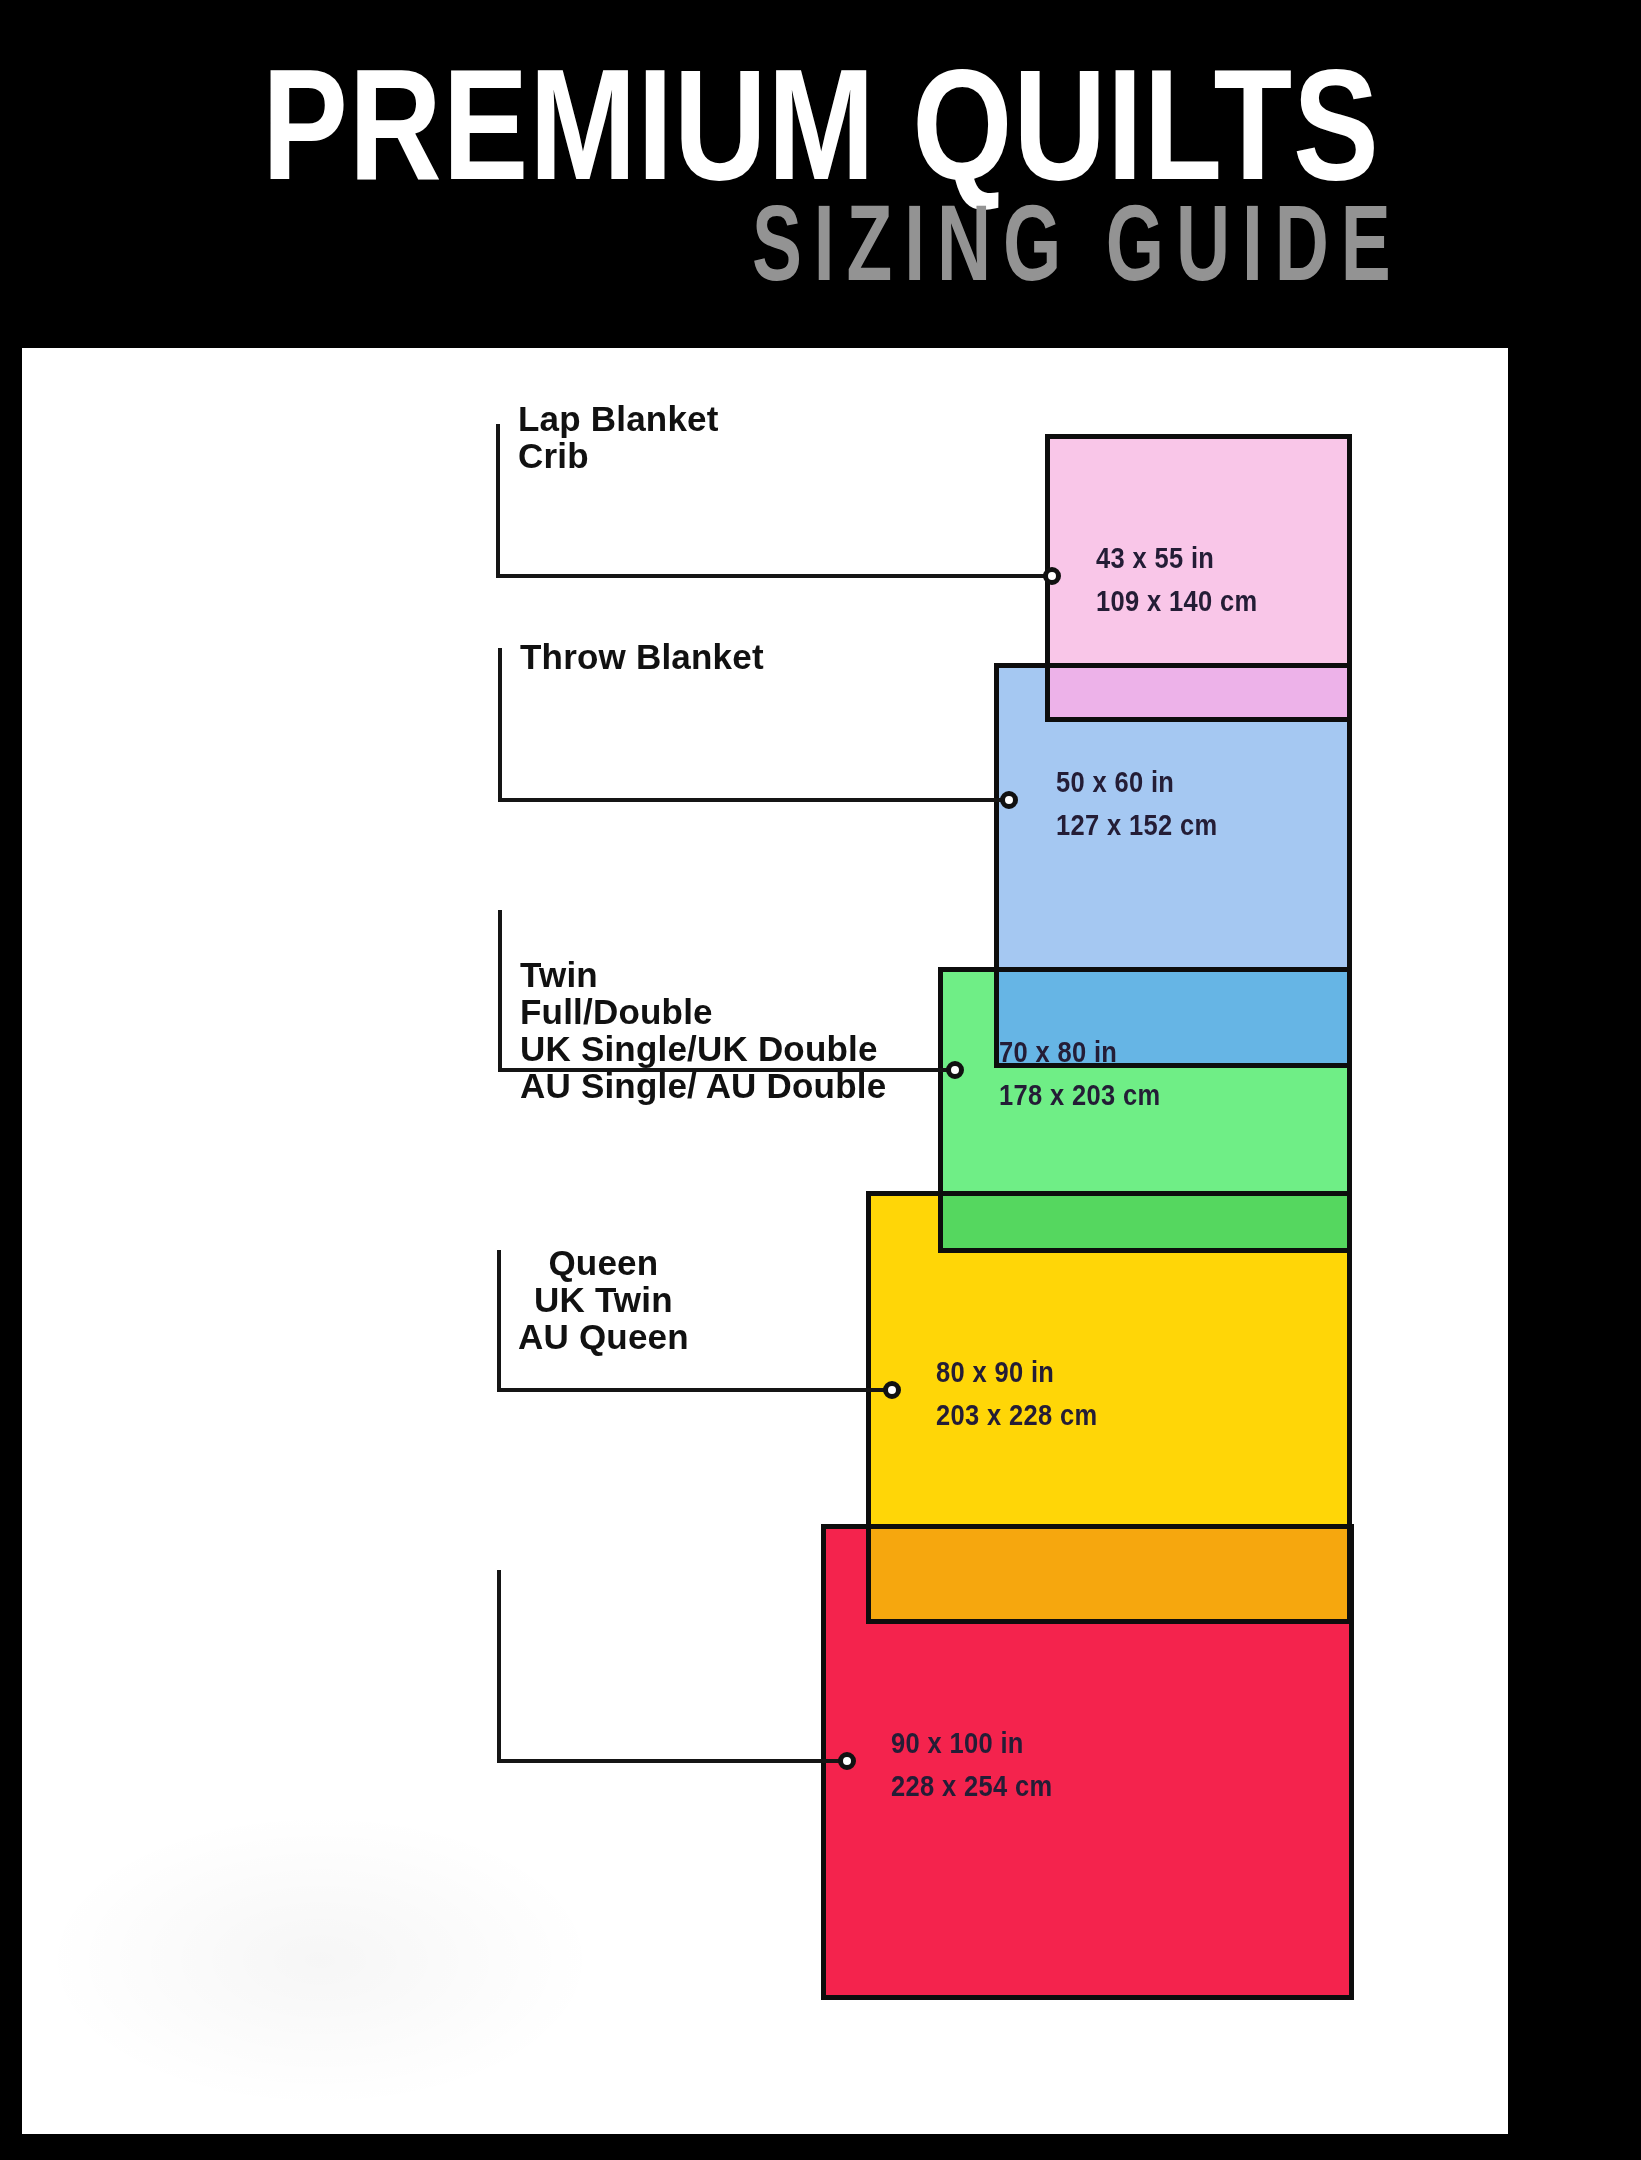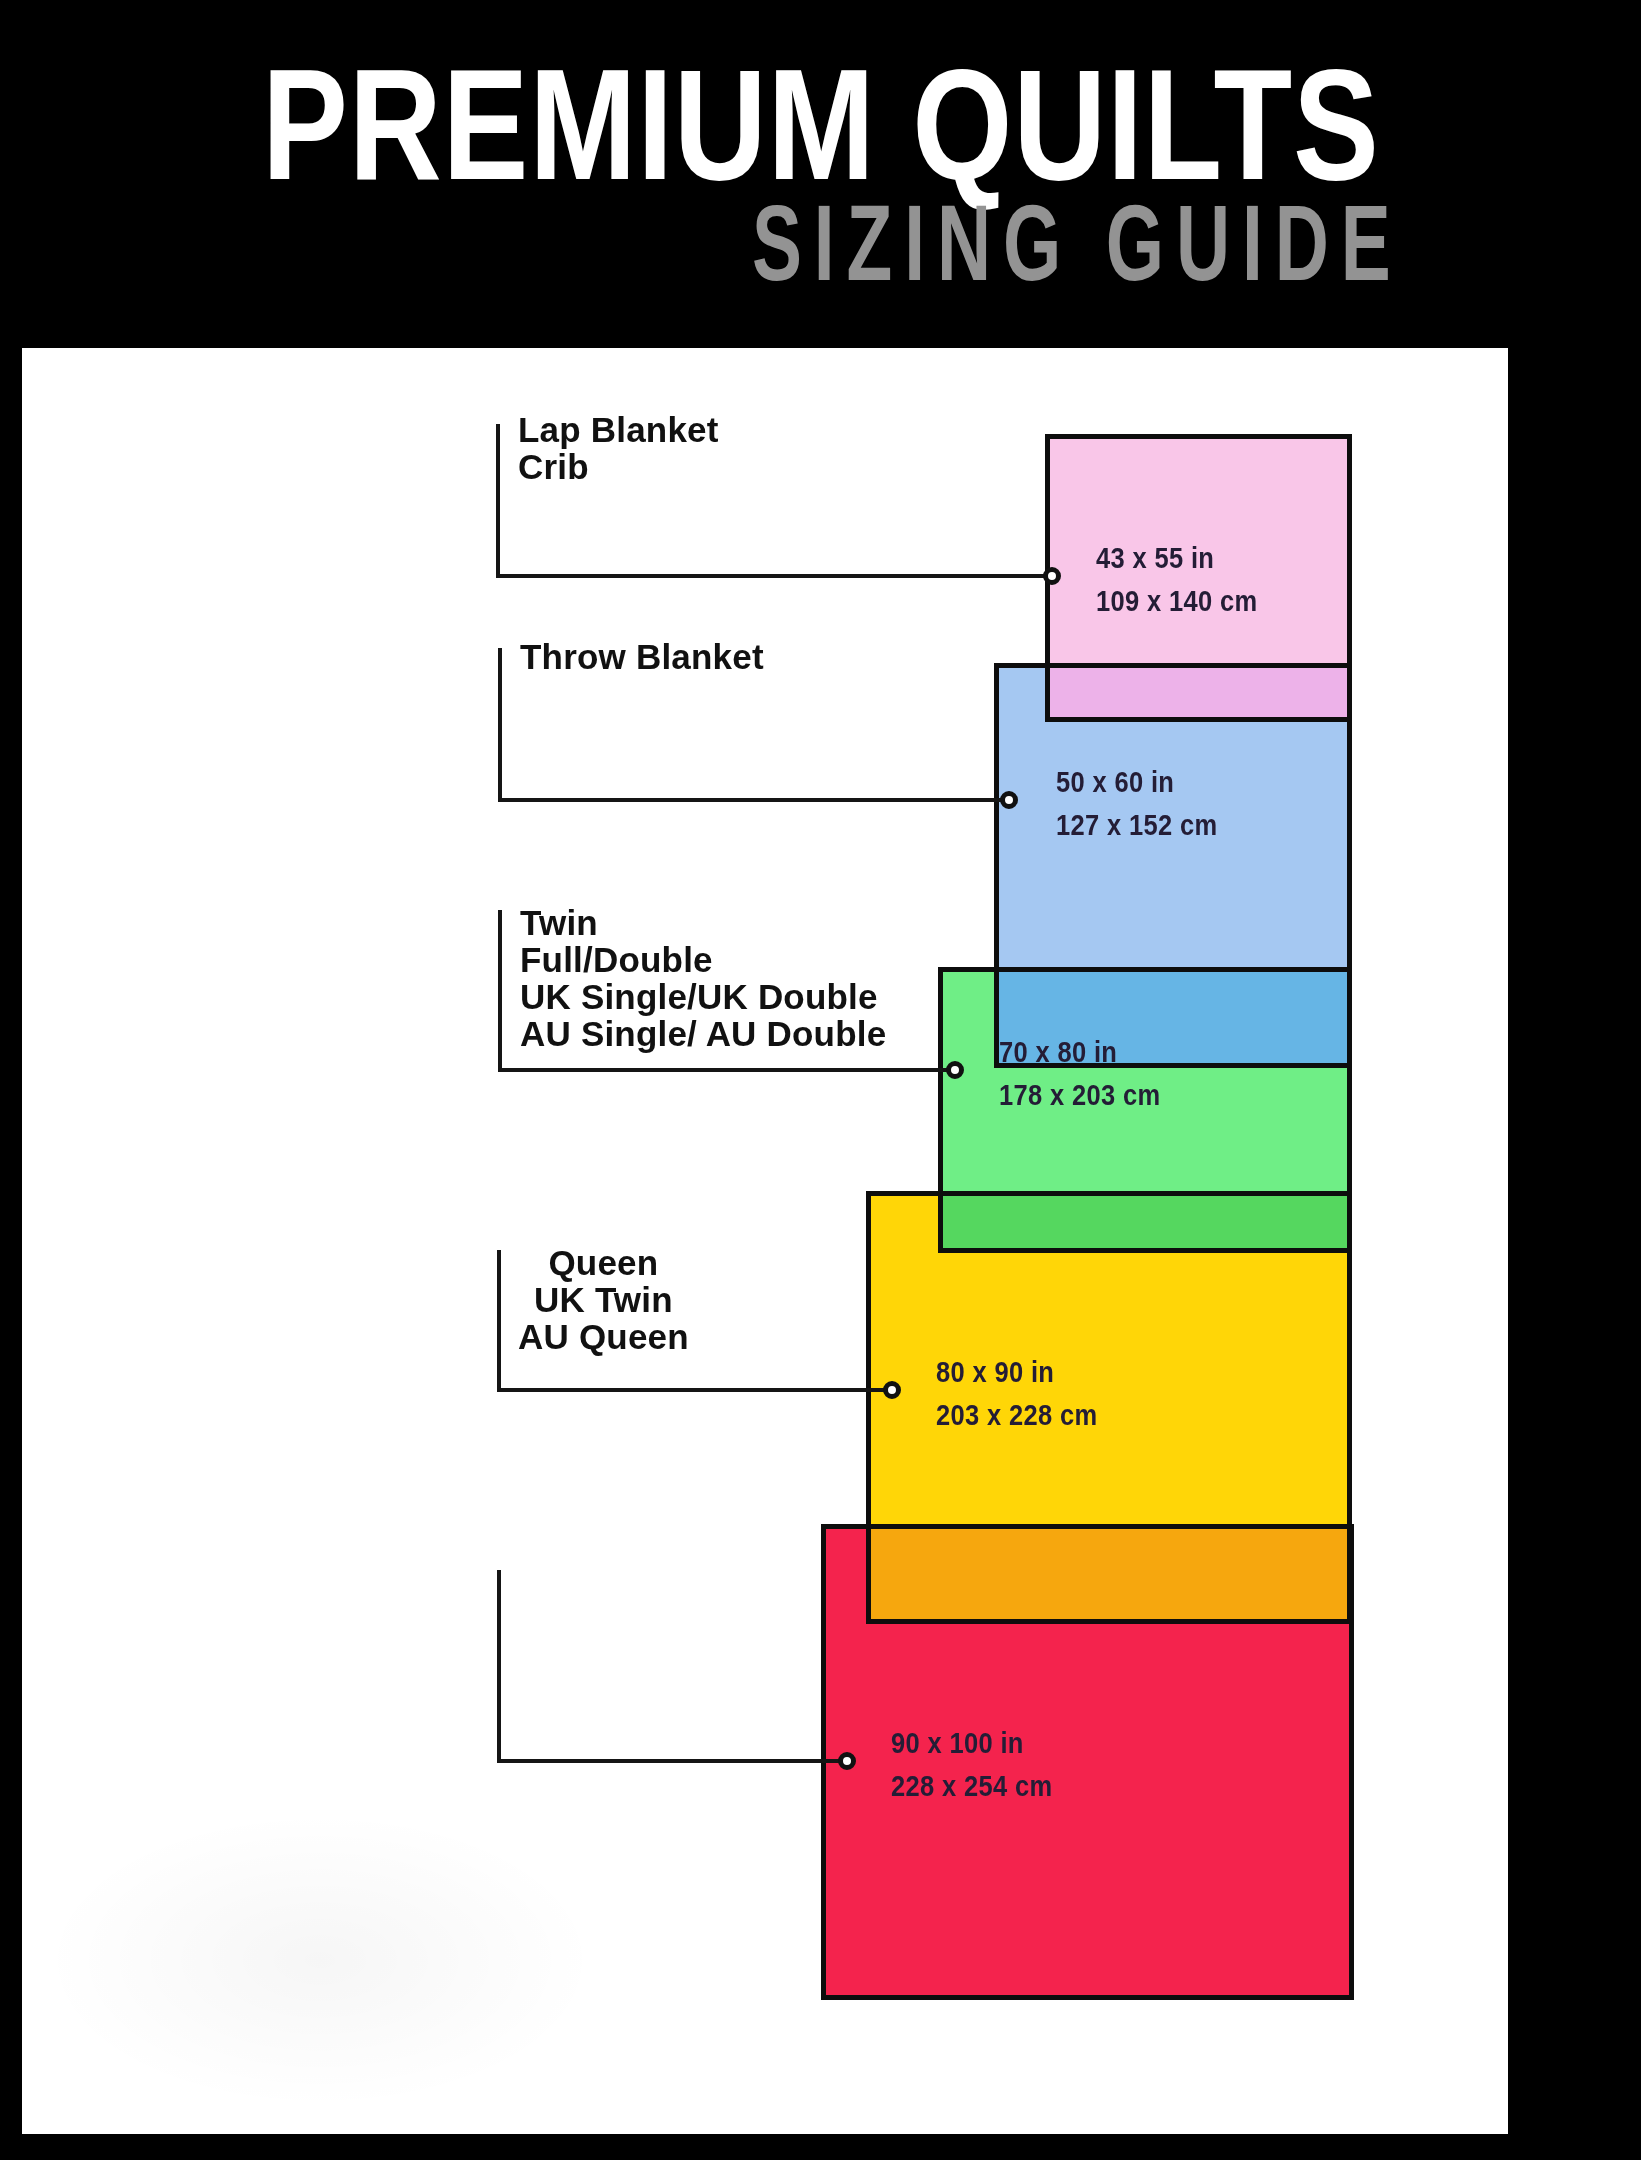--- a/index.html
+++ b/index.html
@@ -39,21 +39,21 @@
   .vl-twin {left:498px;top:910px;height:162px;} .hl-twin {left:498px;top:1068px;width:457px;}
   .vl-queen{left:497px;top:1250px;height:142px;}.hl-queen{left:497px;top:1388px;width:395px;}
   .vl-king {left:497px;top:1570px;height:193px;}.hl-king {left:497px;top:1759px;width:350px;}
   .dot{position:absolute;width:18px;height:18px;border-radius:50%;background:#ffffff;
        border:5px solid #111;box-sizing:border-box;z-index:41;}
   .c-lap{left:1043px;top:567px;} .c-throw{left:1000px;top:791px;} .c-twin{left:946px;top:1061px;}
   .c-queen{left:883px;top:1381px;} .c-king{left:838px;top:1752px;}
   
   .label{position:absolute;font-size:35px;line-height:37px;font-weight:bold;color:#111;
          z-index:42;white-space:nowrap;letter-spacing:0.2px;}
-  .lb-lap{left:518px;top:411px;} .lb-throw{left:520px;top:638px;} .lb-twin{left:520px;top:904px;}
+  .lb-lap{left:518px;top:400px;} .lb-throw{left:520px;top:638px;} .lb-twin{left:520px;top:956px;}
   .lb-queen{left:518px;top:1244px;text-align:center;} .lb-king{left:520px;top:1563px;}
   .dims{position:absolute;font-size:30px;line-height:43px;font-weight:bold;color:#241d36;
         z-index:42;white-space:nowrap;transform:scaleX(0.85);transform-origin:left top;
         letter-spacing:0.4px;}
   .dm-lap{left:1096px;top:536px;} .dm-throw{left:1056px;top:760px;} .dm-twin{left:999px;top:1030px;}
   .dm-queen{left:936px;top:1350px;} .dm-king{left:891px;top:1721px;}
 </style>
 </head>
 <body>
 

